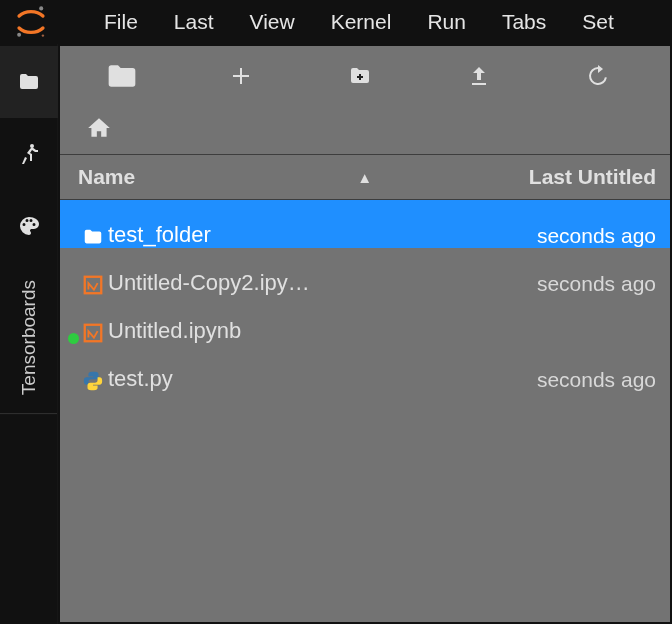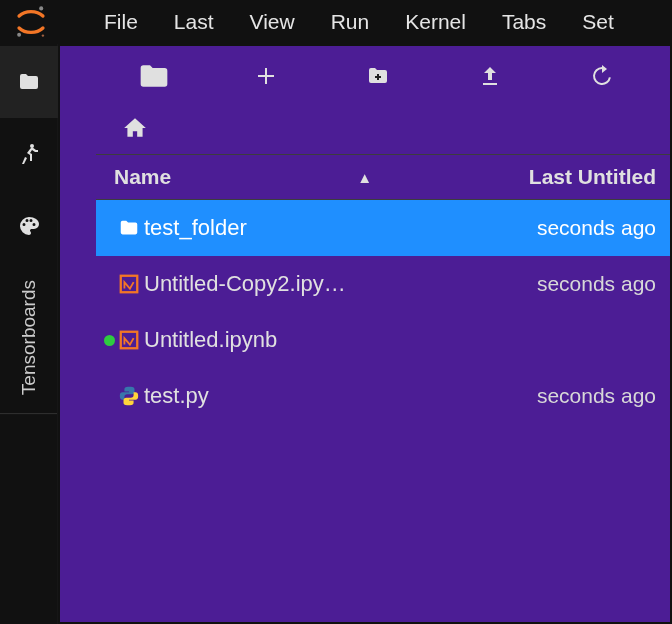--- a/index.html
+++ b/index.html
@@ -70,23 +70,22 @@
       width: 100%;
     }
     .side-tab.first {
       background: #222;
       margin-top:2px;
     }
     .toolbar-wrap {
       flex: 1;
       display: flex;
       flex-direction: column;
-      background: #4c1d95;
+      background: #737373;
       margin: 2px;
-      padding-left: 36px;
     }
     .file-toolbar {
       display: flex;
       align-items: center;
       height: 60px;
       justify-content: space-around;
       padding: 0 12px 0 2px;
     }
     .tb-slot { width: 40px; height: 40px; display: flex; align-items: center; justify-content: center; color: #ddd; cursor: pointer;}
     .tb-slot svg { width: 24px; height: 24px; fill: #e0e0e0; }
@@ -107,22 +106,22 @@
       padding: 0 14px 0 18px;
       font-weight: 600;
       font-size: 21px;
     }
     .col-name { flex: 1; display: flex; align-items: center; gap: 10px; }
     .sort-arrow { font-size: 15px; margin-left: auto; padding-right:24px;}
     .col-mod { width: 260px; text-align: right; }
     .file-list { }
     .row {
       display: flex;
-      align-items: center;
-      height: 56px;
+      align-items: flex-end;
+      height: 48px;
       padding: 0 14px 0 6px;
       font-size: 22px;
       gap: 0;
     }
     .row.selected { background: #1f8fff; color: #fff; }
     .status-dot {
       width: 14px;
       display: flex;
       justify-content: center;
     }
@@ -157,22 +156,22 @@
       <path d="M6 27 A18 14 0 0 0 34 27" stroke="#f37626" stroke-width="4" fill="none" stroke-linecap="round"></path>
       <circle cx="32" cy="4" r="2.4" fill="#888"></circle>
       <circle cx="6" cy="35" r="2.3" fill="#888"></circle>
       <circle cx="34" cy="36" r="1.4" fill="#a06040"></circle>
     </svg>
   </div>
   <div class="menu">
     <div class="menu-item">File</div>
     <div class="menu-item">Last</div>
     <div class="menu-item">View</div>
+    <div class="menu-item">Kernel</div>
     <div class="menu-item">Run</div>
-    <div class="menu-item">Kernel</div>
     <div class="menu-item">Tabs</div>
     <div class="menu-item">Set</div>
   </div>
 </div>
 
 <div class="body">
   <div class="sidebar">
     <div class="side-tab first">
       <svg viewBox="0 0 24 24">
           <path d="M3 6a2 2 0 0 1 2-2h4l2 2h8a2 2 0 0 1 2 2v9a2 2 0 0 1-2 2H5a2 2 0 0 1-2-2V6z"></path>

